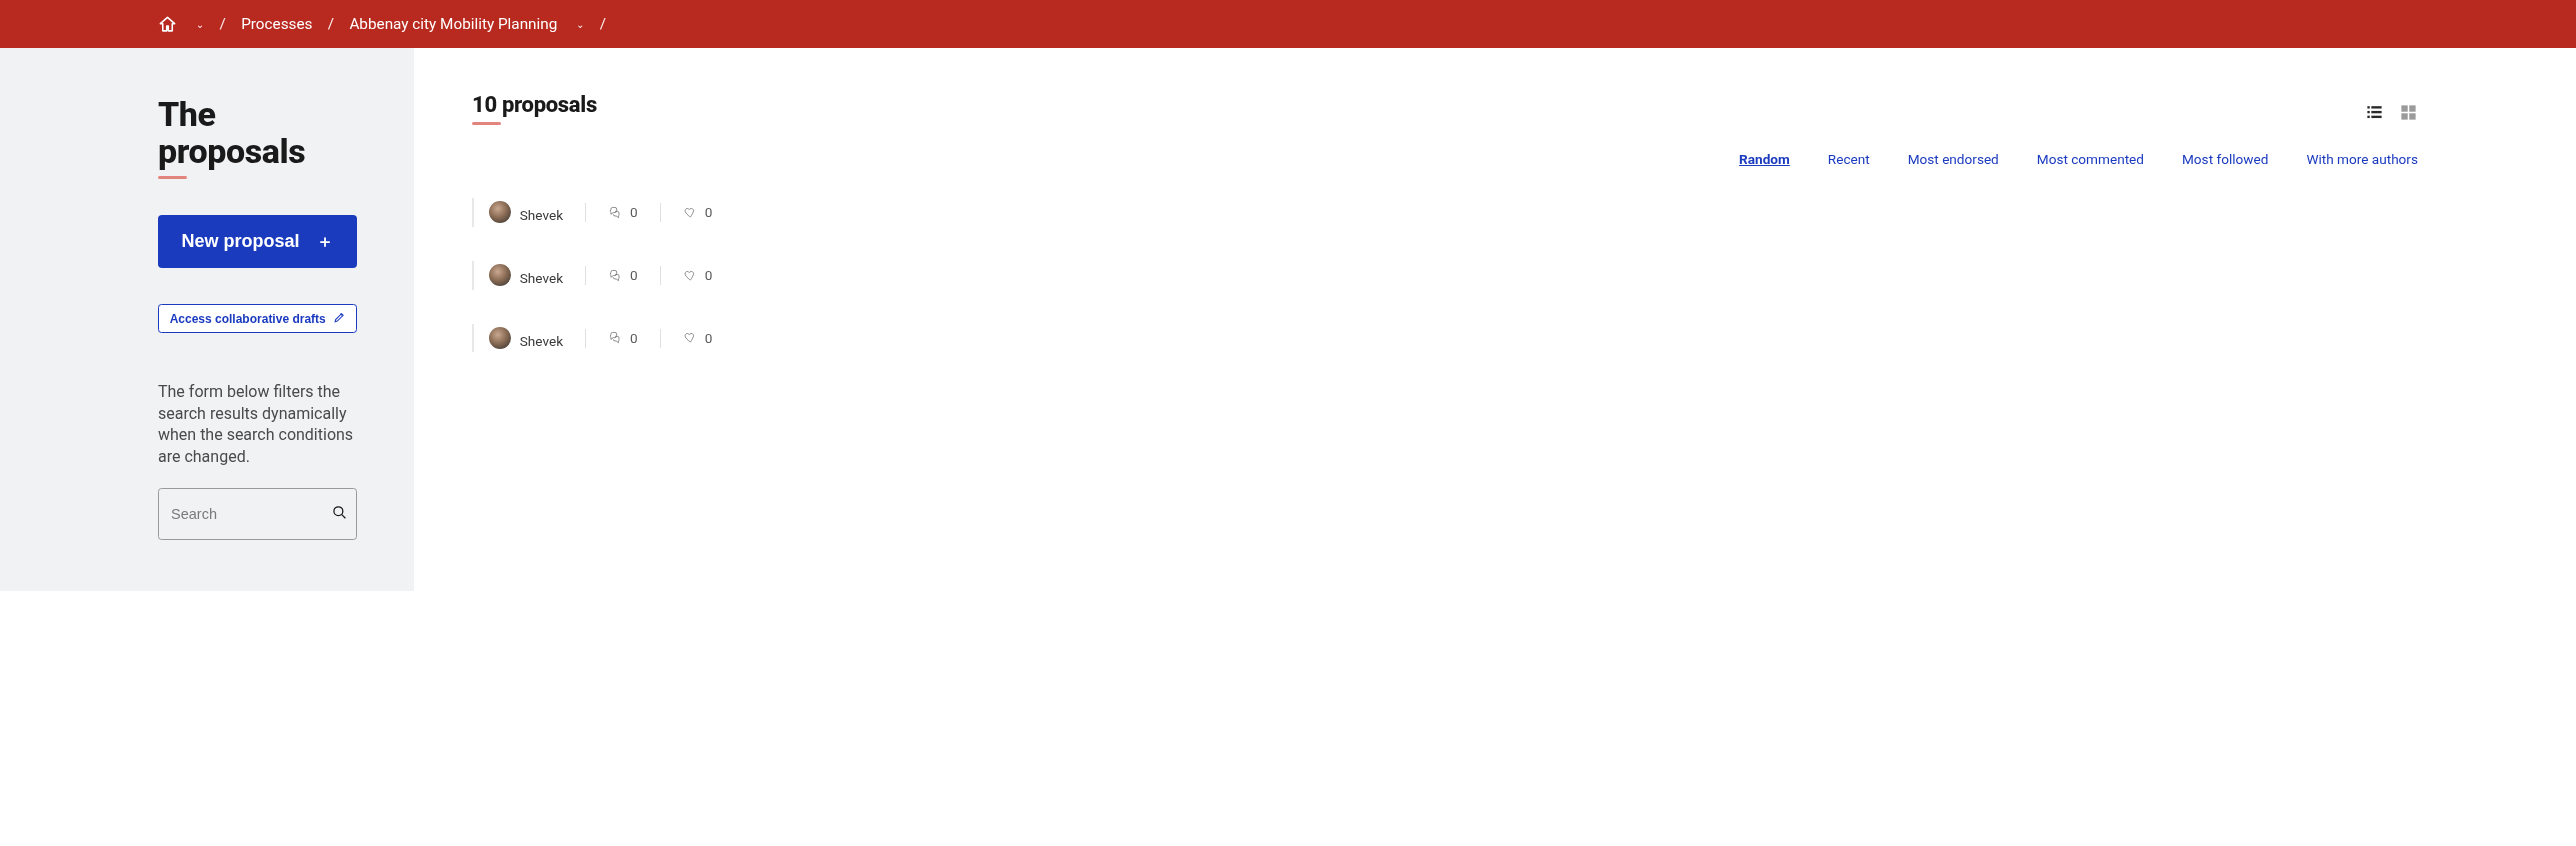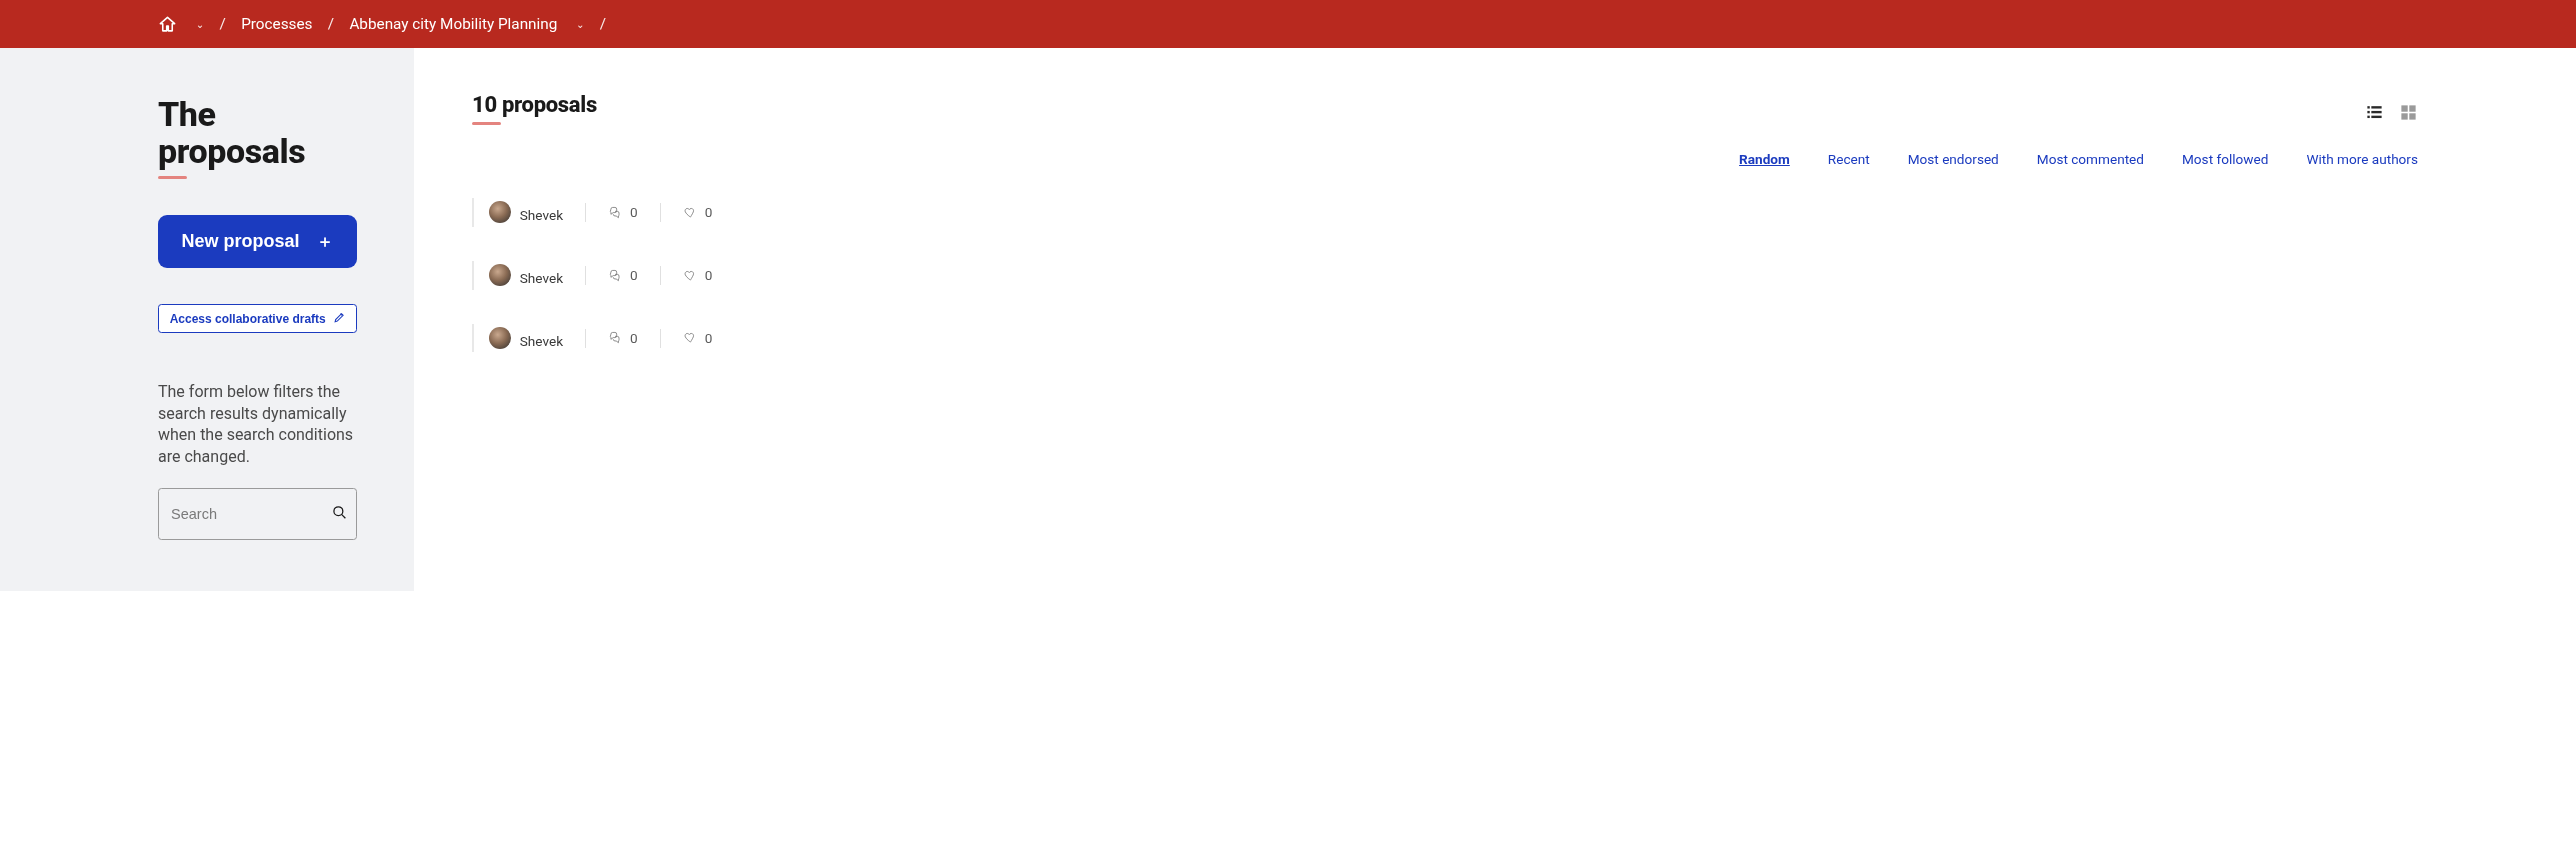--- a/index.html
+++ b/index.html
@@ -48,21 +48,21 @@
     border:none;
     width:100%;
     height:53px;
     font-size:18px;
     font-weight:700;
     display:flex;
     align-items:center;
     justify-content:center;
     gap:17px;
     cursor:pointer;
-    border-radius:9px;
+    border-radius:4px;
   }
   .btn-primary .plus { font-size:17px; font-weight:700; }
   .btn-outline {
     margin-top: 36px;
     background:#fff;
     color:#1b3bbf;
     border:0.9px solid #1b3bbf;
     width:100%;
     height:29px;
     font-size:12px;

